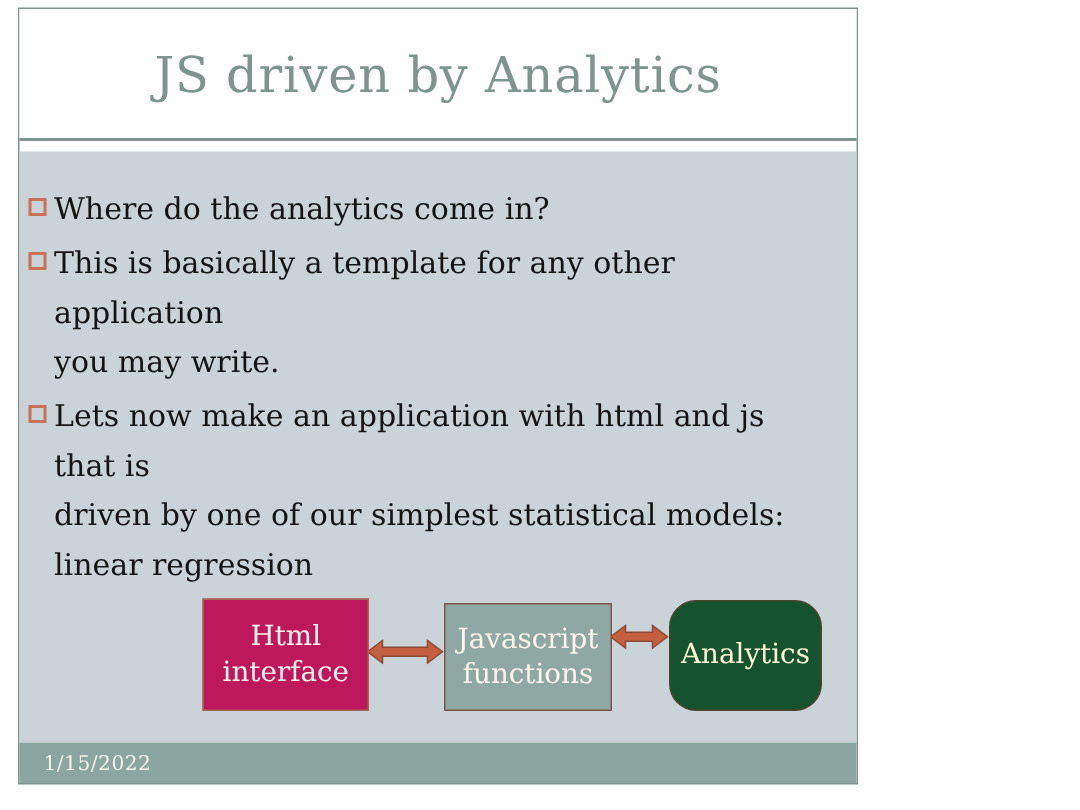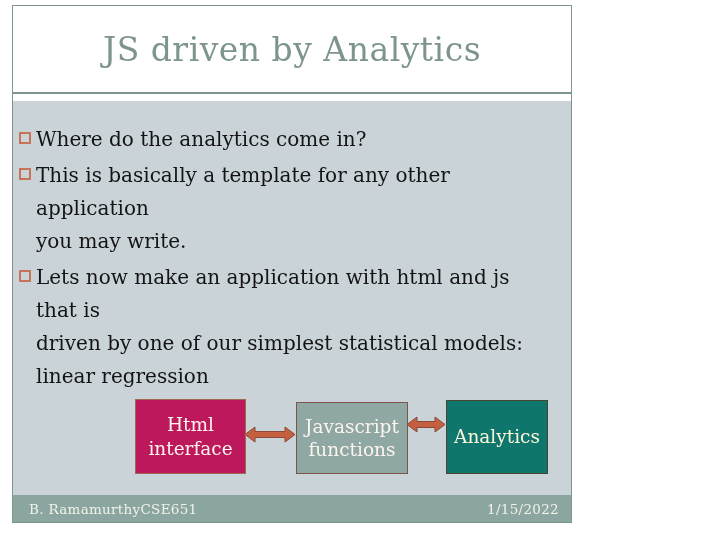--- a/index.html
+++ b/index.html
@@ -92,20 +92,19 @@
 
   <div class="box box-javascript" style="background-color: rgb(143, 168, 164);">Javascript
 functions</div>
 
   <div class="arrow arrow-2">
     <svg width="40" height="17" viewBox="0 0 40 17">
       <polygon points="1,8.5 11,1 11,5.5 29,5.5 29,1 39,8.5 29,16 29,11.5 11,11.5 11,16" stroke-width="1" stroke="#8d4938" fill="#c4603f"></polygon>
     </svg>
   </div>
 
-  <div class="box box-analytics" style="background-color: #0f766e;">Analytics</div>
+  <div class="box box-analytics" style="background-color: #14532d; border-radius: 18px;">Analytics</div>
 
   <div class="footer">
-    <span>B. RamamurthyCSE651</span>
     <span>1/15/2022</span>
   </div>
 
 </div>
 
 </body></html>

